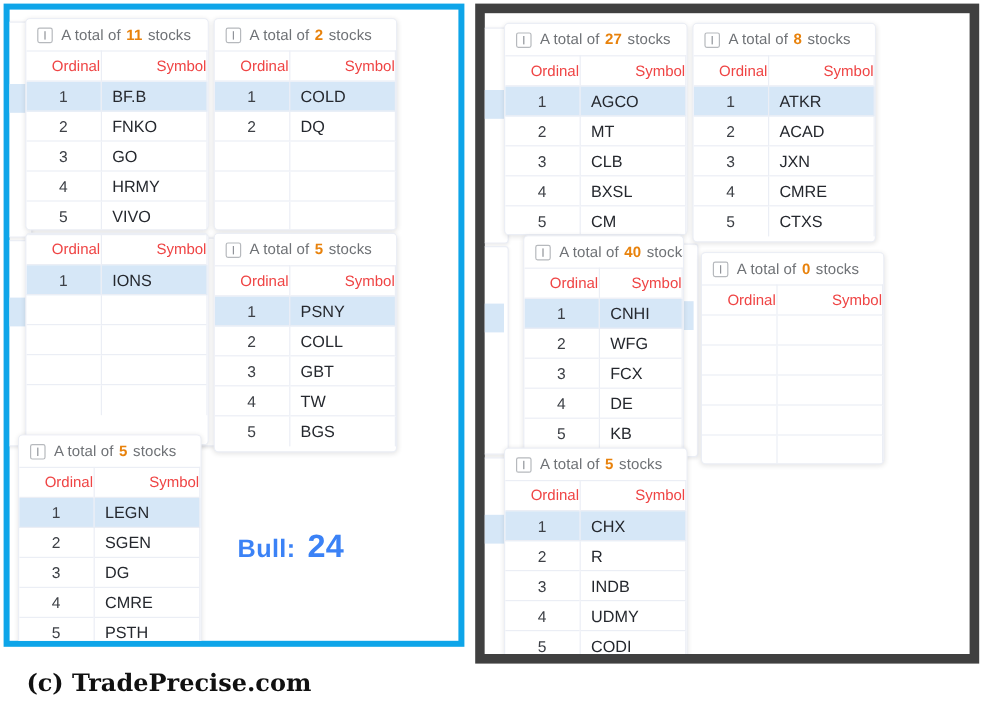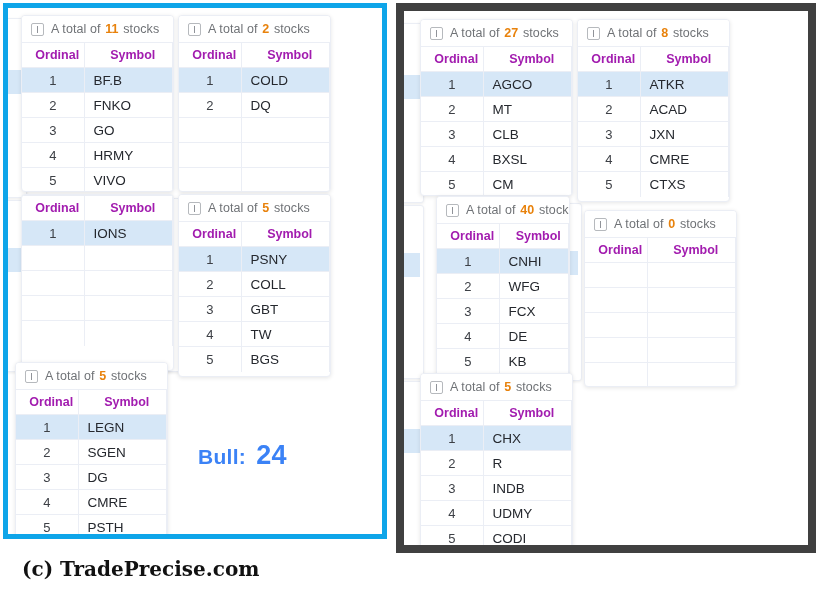--- a/index.html
+++ b/index.html
@@ -98,25 +98,24 @@
   table.stock-table td {
     border-top: 1px solid #ebeef5;
     border-right: 1px solid #ebeef5;
     height: 25px;
     padding: 0;
     font-weight: normal;
     font-size: 13px;
     box-sizing: border-box;
   }
   table.stock-table th {
-    color: #a21caf;
+    color: #ef4444;
     font-size: 12.5px;
-    text-align: center;
+    text-align: right;
     padding-left: 9px;
-    font-weight: bold;
   }
   table.stock-table th.col-ord { width: 62px; }
   table.stock-table td.cell-ord {
     text-align: center;
     color: #3d4046;
     font-size: 13px;
   }
   table.stock-table td.cell-sym {
     padding-left: 9px;
     color: #25282e;

